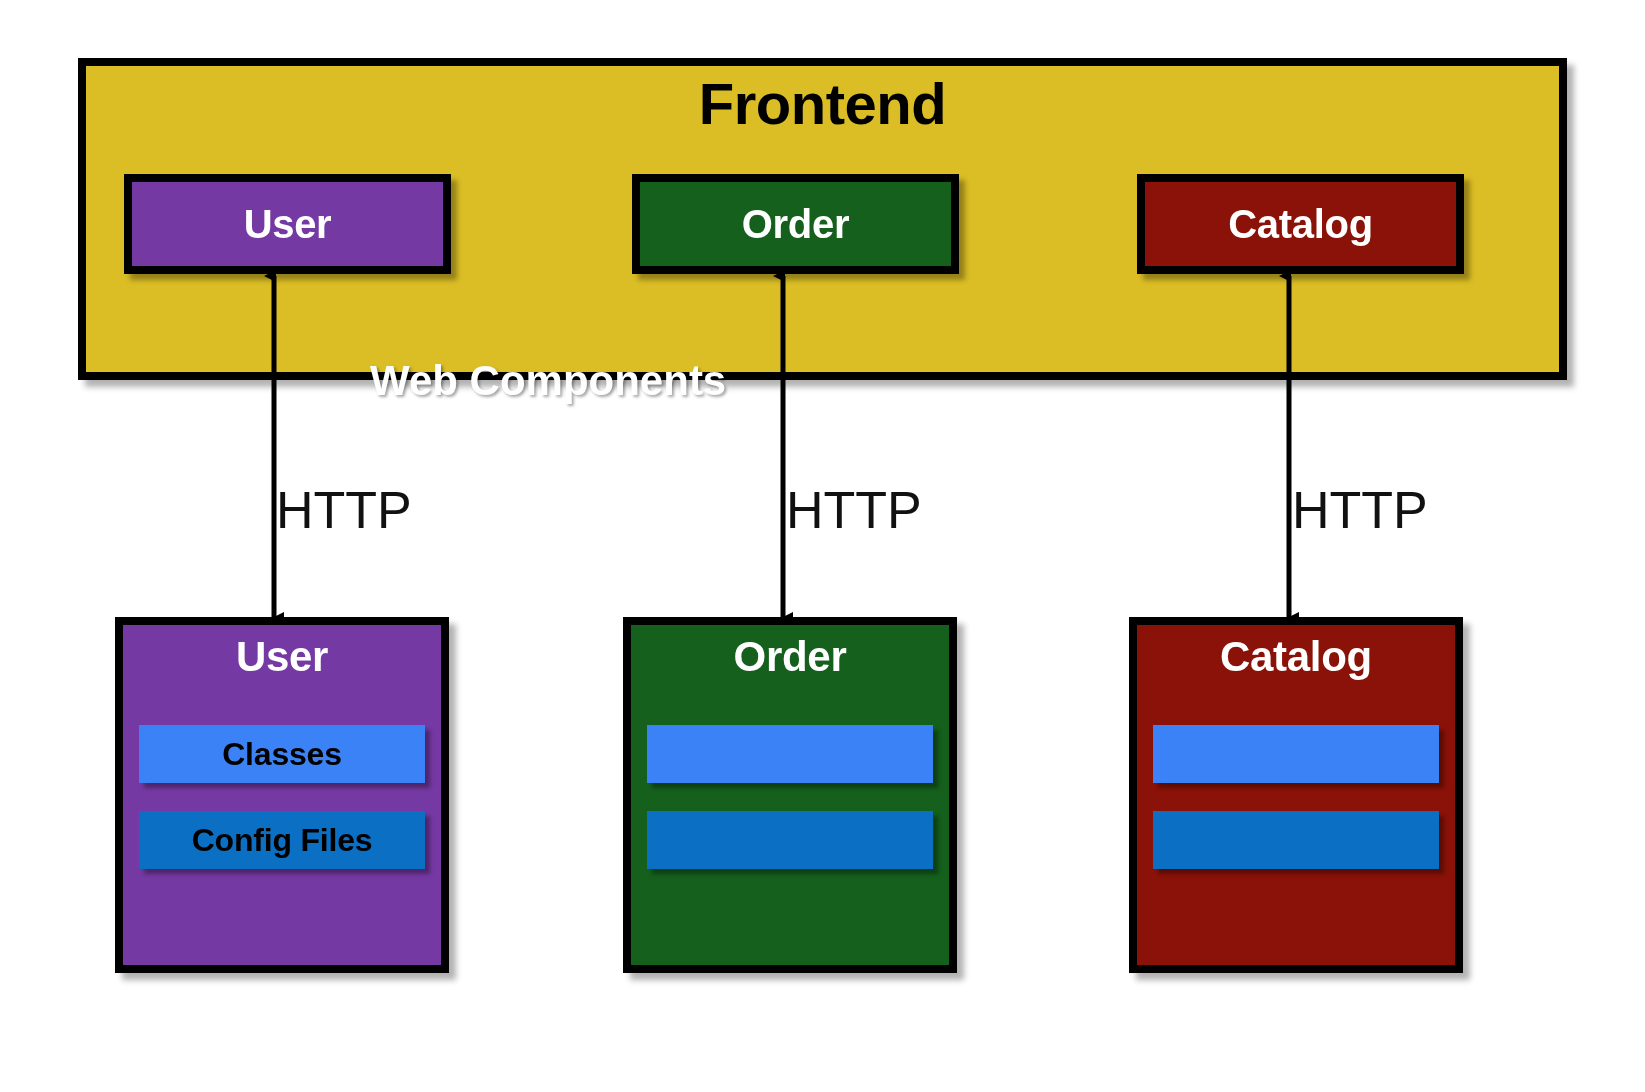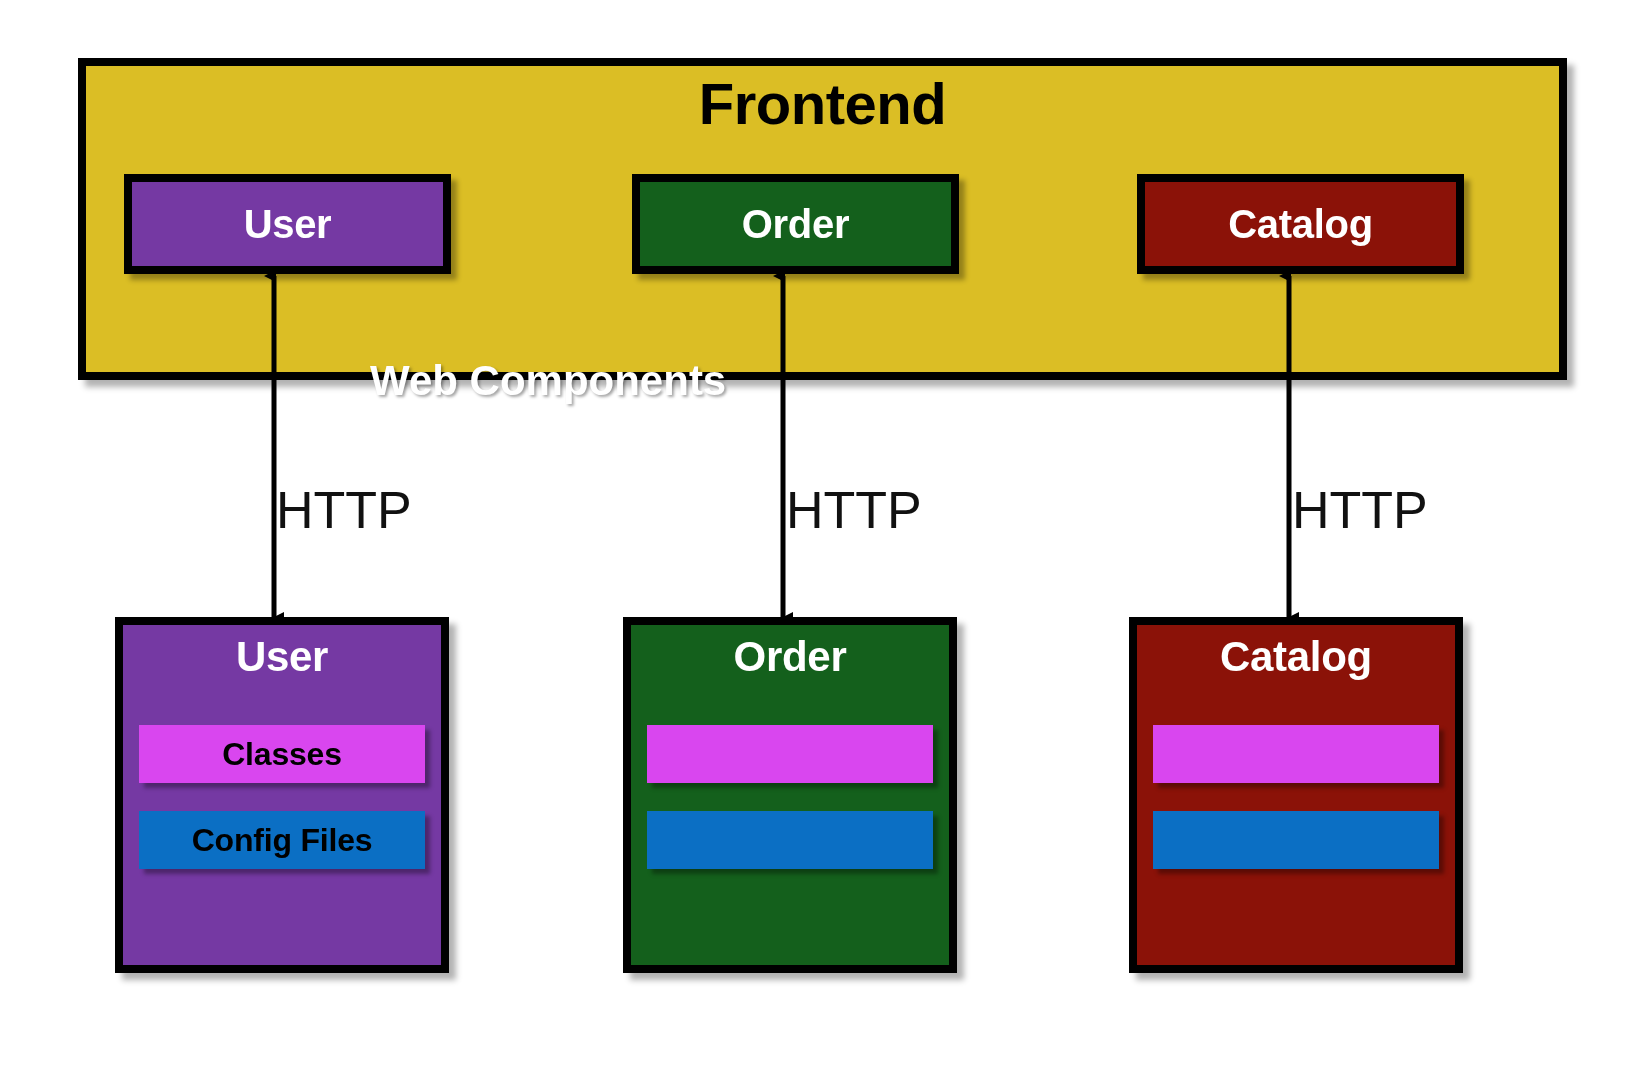--- a/index.html
+++ b/index.html
@@ -137,21 +137,21 @@
     padding: 0 16px;
   }
 
   .bar {
     height: 58px;
     box-shadow: 5px 5px 4px rgba(0,0,0,0.34);
     display: flex;
     align-items: center;
     justify-content: center;
   }
-  .bar-classes { background: #d946ef; text-align: center; }
+  .bar-classes { background: #3b82f6; text-align: center; }
   .bar-config  { background: #0b6fc4; margin-top: 28px; }
 
   .bar-label {
     font-size: 32px;
     font-weight: bold;
     color: #000000;
     white-space: nowrap;
     letter-spacing: -0.2px;
   }
   .bar-label:empty { display: none; }

